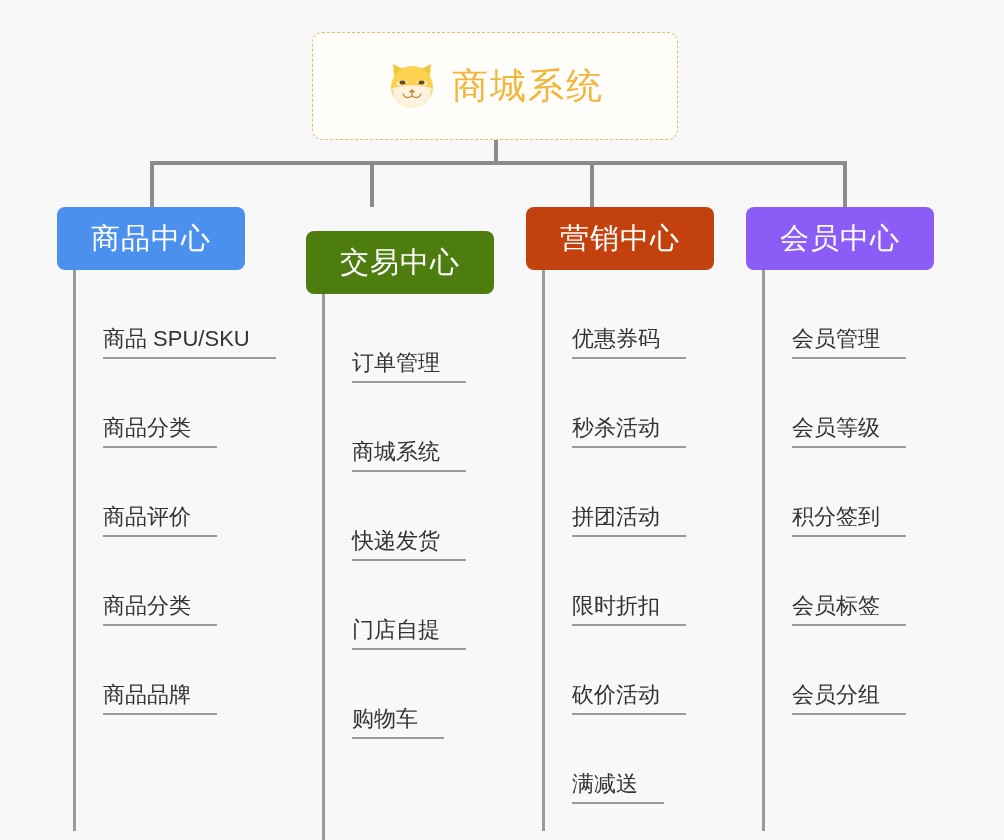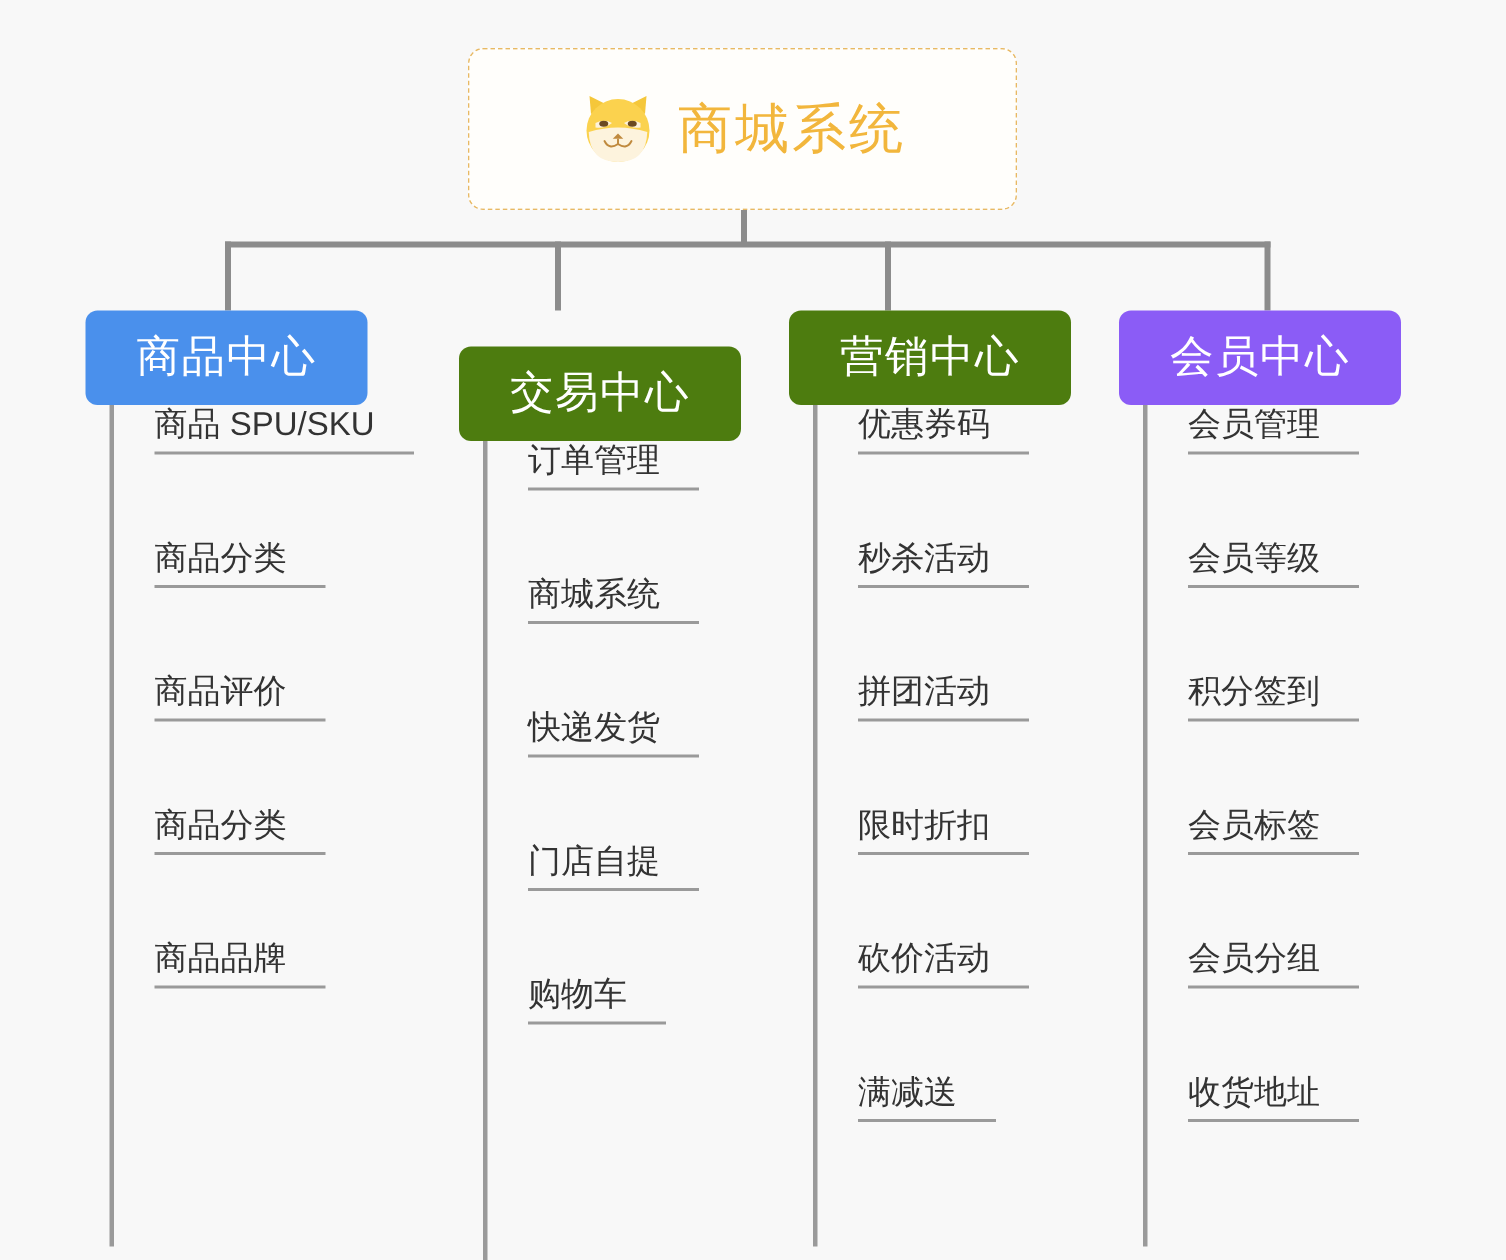--- a/index.html
+++ b/index.html
@@ -108,21 +108,21 @@
     width: 3px;
     height: 561px;
     background: #9a9a9a;
   }
   .item {
     position: relative;
     height: 89px;
     box-sizing: border-box;
     padding-left: 46px;
     display: flex;
-    align-items: flex-start;
+    align-items: flex-end;
   }
   .item-inner {
     position: relative;
     display: inline-block;
     padding-bottom: 5px;
     border-bottom: 2px solid #9a9a9a;
     padding-right: 26px;
   }
   .item-label {
     font-size: 22px;
@@ -213,21 +213,21 @@
       <div class="item">
           <span class="item-inner"><span class="item-label">门店自提</span></span>
         </div>
       <div class="item">
           <span class="item-inner"><span class="item-label">购物车</span></span>
         </div>
     </div>
   </div>
 
   <div class="col" style="left:526px;">
-    <div class="cat-box" style="background:#4d7c0f;">
+    <div class="cat-box" style="background:#c2410c;">
       <span class="cat-label">营销中心</span>
     </div>
     <div class="items">
       <div class="spine"></div>
       <div class="item">
           <span class="item-inner"><span class="item-label">优惠券码</span></span>
         </div>
       <div class="item">
           <span class="item-inner"><span class="item-label">秒杀活动</span></span>
         </div>
@@ -260,19 +260,16 @@
         </div>
       <div class="item">
           <span class="item-inner"><span class="item-label">积分签到</span></span>
         </div>
       <div class="item">
           <span class="item-inner"><span class="item-label">会员标签</span></span>
         </div>
       <div class="item">
           <span class="item-inner"><span class="item-label">会员分组</span></span>
         </div>
-      <div class="item">
-          <span class="item-inner"><span class="item-label">收货地址</span></span>
-        </div>
     </div>
   </div>
 
 </div>
 
 </body></html>

